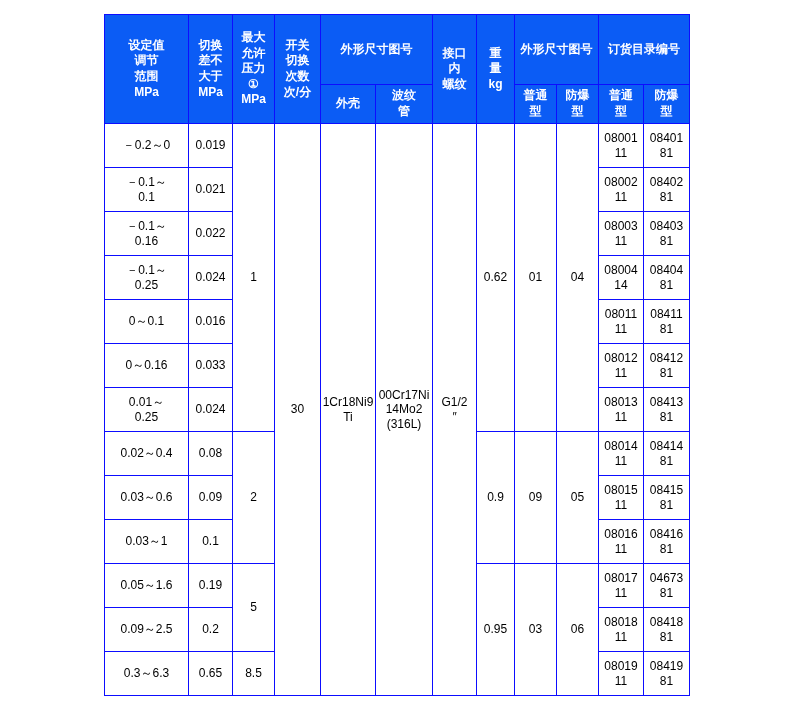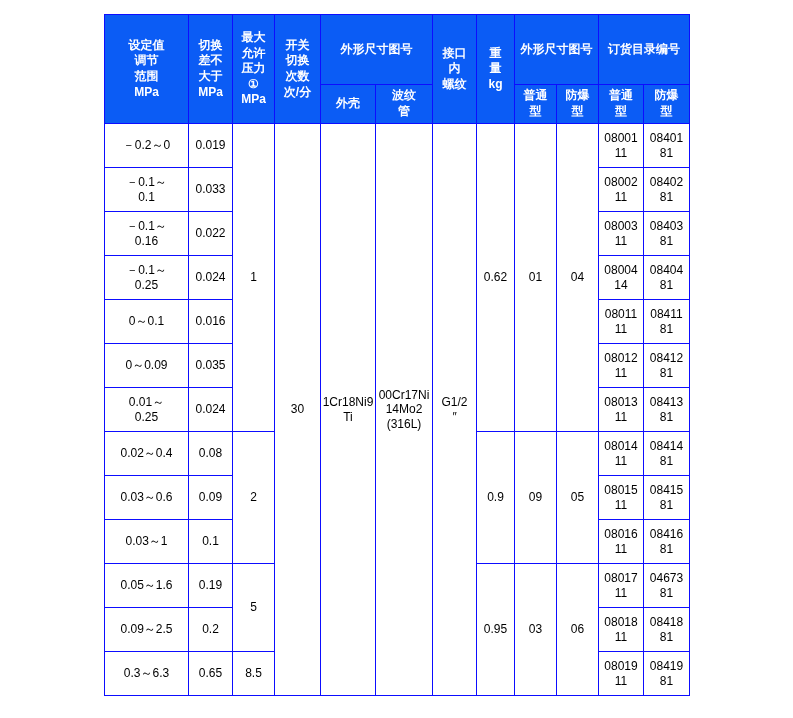--- a/index.html
+++ b/index.html
@@ -141,21 +141,21 @@
         <td rowspan="7" class="tall">04</td>
         <td class="body-cell" style="white-space:pre-line">08001
 11</td>
         <td class="body-cell" style="white-space:pre-line">08401
 81</td>
       </tr>
 
       <tr>
         <td class="body-cell" style="white-space:pre-line">－0.1～
 0.1</td>
-        <td class="body-cell" style="white-space:pre-line">0.033</td>
+        <td class="body-cell" style="white-space:pre-line">0.021</td>
         <td class="body-cell" style="white-space:pre-line">08002
 11</td>
         <td class="body-cell" style="white-space:pre-line">08402
 81</td>
       </tr>
 
       <tr>
         <td class="body-cell" style="white-space:pre-line">－0.1～
 0.16</td>
         <td class="body-cell" style="white-space:pre-line">0.022</td>
@@ -178,22 +178,22 @@
       <tr>
         <td class="body-cell" style="white-space:pre-line">0～0.1</td>
         <td class="body-cell" style="white-space:pre-line">0.016</td>
         <td class="body-cell" style="white-space:pre-line">08011
 11</td>
         <td class="body-cell" style="white-space:pre-line">08411
 81</td>
       </tr>
 
       <tr>
-        <td class="body-cell" style="white-space:pre-line">0～0.09</td>
-        <td class="body-cell" style="white-space:pre-line">0.035</td>
+        <td class="body-cell" style="white-space:pre-line">0～0.16</td>
+        <td class="body-cell" style="white-space:pre-line">0.033</td>
         <td class="body-cell" style="white-space:pre-line">08012
 11</td>
         <td class="body-cell" style="white-space:pre-line">08412
 81</td>
       </tr>
 
       <tr>
         <td class="body-cell" style="white-space:pre-line">0.01～
 0.25</td>
         <td class="body-cell" style="white-space:pre-line">0.024</td>

